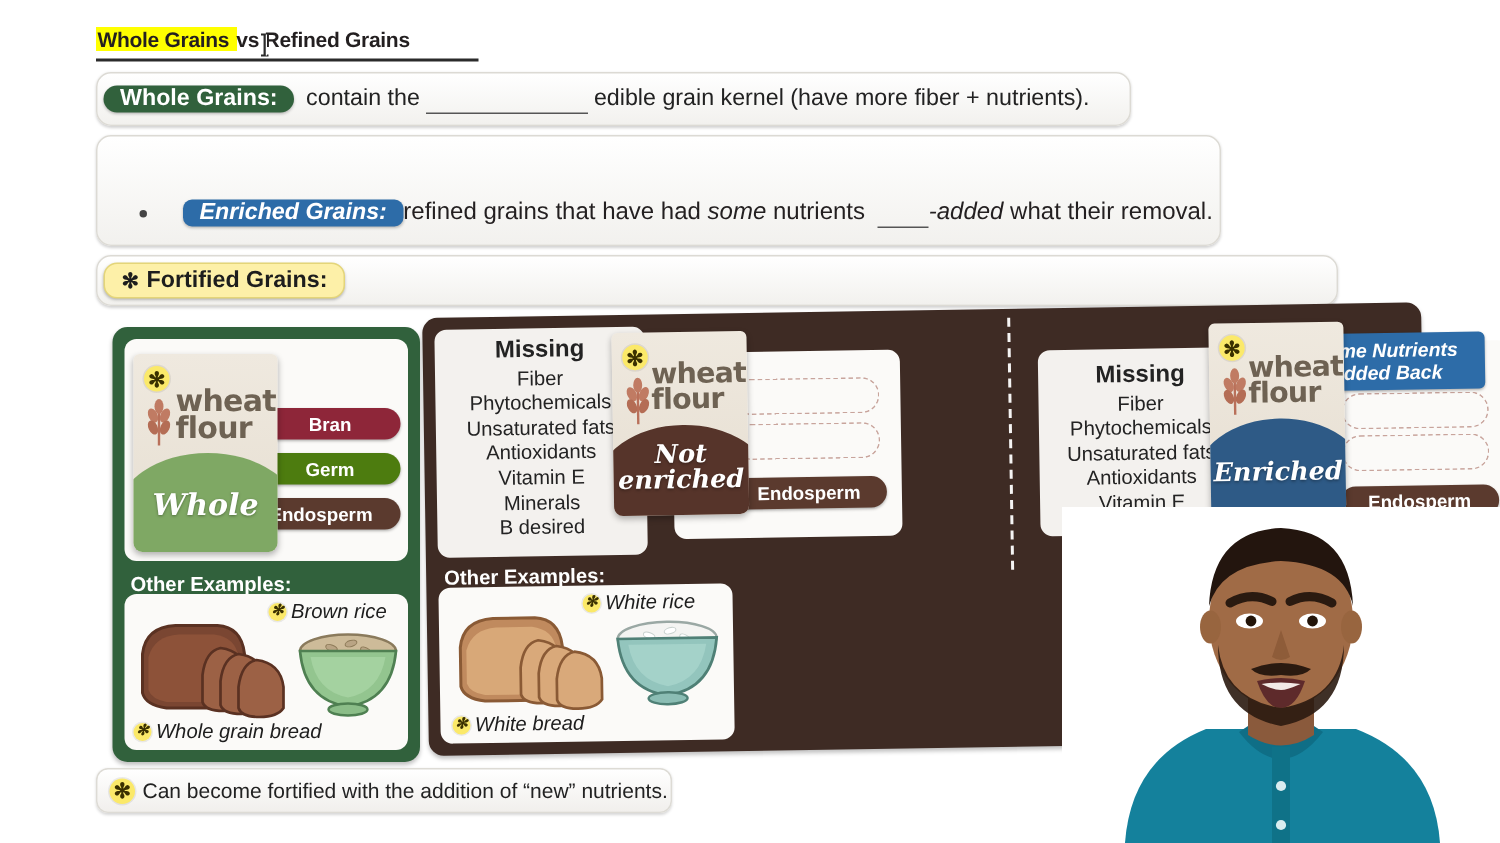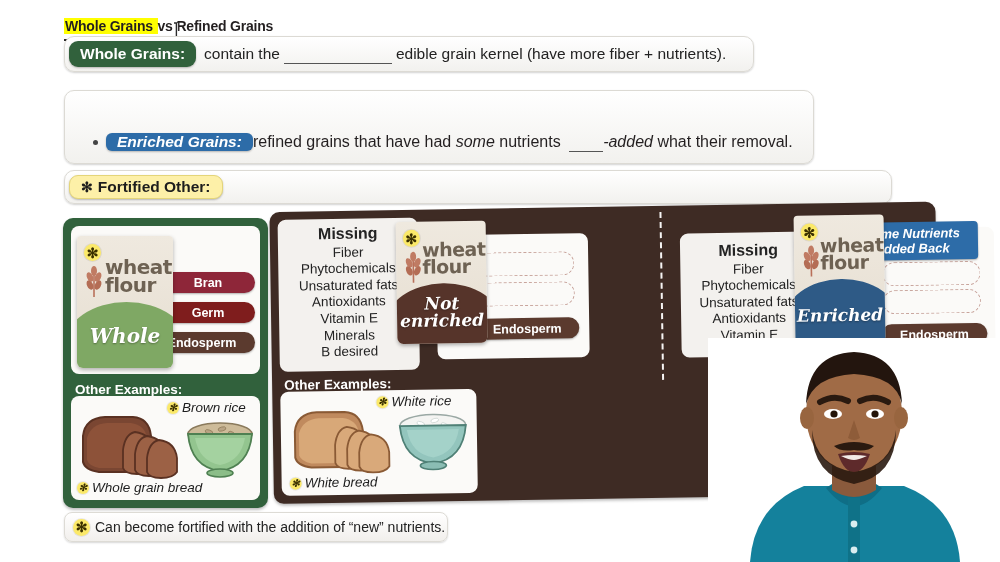--- a/index.html
+++ b/index.html
@@ -47,21 +47,21 @@
   .tag.brown{background:#594137;}
   .tag.blue{background:#2d6ca8;font-style:italic;border-radius:6px;}
   .tag.yellow{background:#fdf0a8;color:#1d1d1d;border:1px solid #e4d579;}
 
   .blank{
     display:inline-block;border-bottom:1.6px solid #555;
     vertical-align:baseline;margin:0 4px;
   }
   .ital{font-style:italic;}
 
-  #row-whole{left:64px;top:36px;width:688px;height:34px;}
+  #row-whole{left:64px;top:48px;width:688px;height:34px;align-items:center;}
   #row-refined-group{
     position:absolute;left:64px;top:90px;width:748px;height:72px;
     background:linear-gradient(#ffffff,#f2f1ee);
     border:1px solid #dcdad4;border-radius:10px;
     box-shadow:0 1px 2px rgba(0,0,0,.18);
   }
   .subline{position:absolute;display:flex;align-items:center;}
   #line-refined{left:4px;top:4px;height:30px;}
   #line-enriched{left:28px;top:36px;height:30px;}
   .bullet{
@@ -72,21 +72,21 @@
 
   .star{
     display:inline-flex;align-items:center;justify-content:center;
     width:17px;height:17px;border-radius:50%;background:#fbe969;
     color:#3a3000;font-size:14px;line-height:1;font-weight:bold;
     margin-right:5px;flex:none;box-shadow:0 0 0 1px rgba(0,0,0,.07);
   }
   .star.sm{width:12px;height:12px;font-size:10px;margin-right:3px;}
 
   
-  .diagram{position:absolute;left:60px;top:210px;width:880px;height:300px;}
+  .diagram{position:absolute;left:72px;top:210px;width:880px;height:300px;}
 
   .panel-green{
     position:absolute;left:3px;top:8px;width:205px;height:290px;
     background:#31613c;border-radius:10px;
     box-shadow:0 2px 3px rgba(0,0,0,.25);
   }
   .panel-brown{
     position:absolute;left:214px;top:2px;width:666px;height:292px;
     background:#3e2b24;border-radius:10px;
     box-shadow:0 2px 3px rgba(0,0,0,.25);
@@ -137,21 +137,21 @@
   }
   .wheatsprig{position:absolute;left:8px;top:28px;width:18px;height:34px;}
 
   
   .pill{
     position:absolute;display:flex;align-items:center;justify-content:center;
     color:#fff;font-weight:bold;font-size:12.5px;border-radius:11px;
     height:21px;white-space:nowrap;box-shadow:0 1px 2px rgba(0,0,0,.3);
   }
   .pill.bran{background:#8e2639;}
-  .pill.germ{background:#7f1d1d;}
+  .pill.germ{background:#4d7c0f;}
   .pill.endo{background:#5b3a2e;}
 
   .dashline{
     position:absolute;border:1.3px dashed #c8a49c;border-radius:14px;
     height:22px;
   }
 
   .missing{
     position:absolute;text-align:center;font-size:13.5px;color:#232323;
     line-height:16.6px;
@@ -205,32 +205,32 @@
     <div class="body">
       <span>contain the</span>
       <span class="blank" style="width:108px">&nbsp;</span>
       <span>edible grain kernel (have more fiber + nutrients).</span>
     </div>
   </div>
 
   <div id="row-refined-group">
     <div class="subline" id="line-enriched">
       <span class="bullet"></span>
-      <div class="tag blue" style="margin-left:0">Enriched Grains:</div>
+      <div class="tag blue" style="margin-left:16px">Enriched Grains:</div>
       <div class="body">
         <span>refined grains that have had</span>&nbsp;<span class="ital">some</span>&nbsp;<span>nutrients</span>
         <span class="blank" style="width:34px">&nbsp;</span><span class="ital" style="margin-left:-4px">-added</span>&nbsp;<span>what their removal.</span>
       </div>
     </div>
   </div>
 
   <div class="defrow" id="row-fortified">
     <div class="tag yellow">
       <span style="margin-right:5px;font-size:14px">✻</span>
-      <span>Fortified Other:</span>
+      <span>Fortified Grains:</span>
     </div>
   </div>
 
   <div class="diagram">
 
     <div class="panel-brown">
       <div class="vdash"></div>
 
       <div class="card" style="left:8px;top:8px;width:140px;height:152px;">
         <div class="missing" style="left:0;top:7px;width:140px;">

